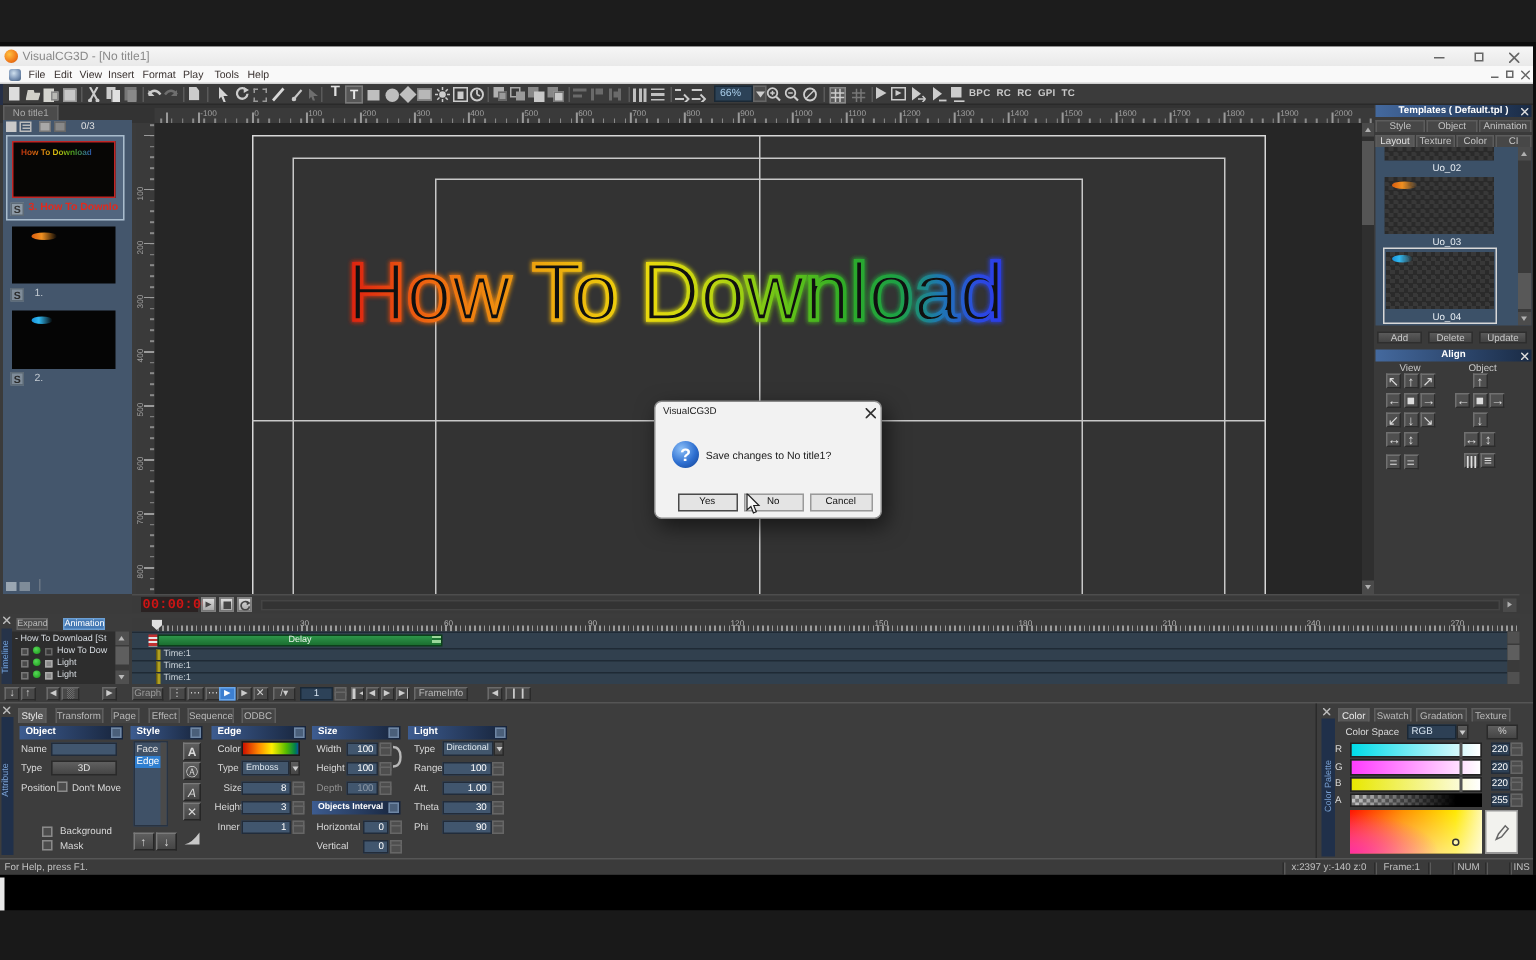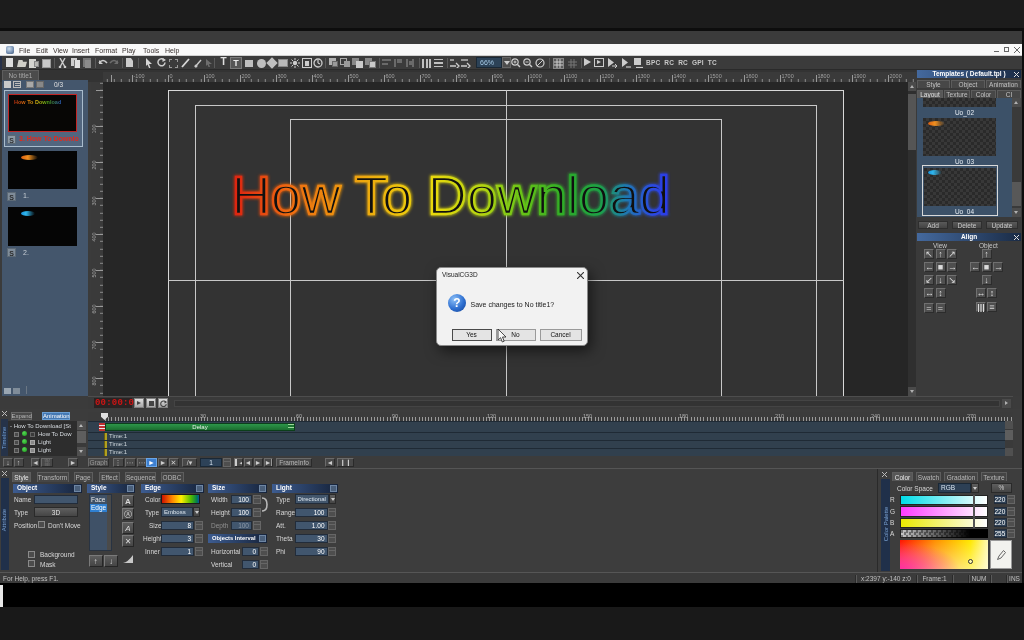--- a/index.html
+++ b/index.html
@@ -61,20 +61,29 @@
 <div id="stage">
 
   <div class="abs" style="left:0;top:0;width:1024px;height:31px;background:#1c1c1c;"></div>
   <div class="abs" style="left:0;top:28px;width:1024px;height:3px;background:#0d0d0d;"></div>
   <div class="abs" style="left:0;top:583px;width:1024px;height:24px;background:#000;"></div>
   <div class="abs" style="left:0;top:607px;width:1024px;height:33px;background:#191919;"></div>
   <div class="abs" style="left:0;top:585px;width:3px;height:22px;background:#e8e8e8;"></div>
   <div class="abs" style="left:1022px;top:31px;width:2px;height:552px;background:#0d0d0d;"></div>
 
   <div id="win">
+    <div id="titlebar">
+      <div class="abs" style="left:3px;top:2px;width:9px;height:9px;border-radius:50%;background:radial-gradient(circle at 35% 35%,#ffc040,#f07818 60%,#c05008);"></div>
+      <div class="abs" style="left:15px;top:2px;font-size:8px;color:#8a8a8a;">VisualCG3D - [No title1]</div>
+      <div class="abs" style="left:956px;top:6.5px;width:7px;height:1.2px;background:#666;"></div>
+      <div class="abs" style="left:982.5px;top:3.5px;width:6px;height:6px;border:1px solid #666;"></div>
+      <svg class="abs" style="left:1006px;top:3.5px;" width="7" height="7">
+          <path d="M0 0 L7 7 M7 0 L0 7" stroke="#666" stroke-width="1.1"></path>
+        </svg>
+    </div>
     <div id="menubar">
       <div class="abs" style="left:6px;top:2px;width:8px;height:8px;border-radius:2px;background:radial-gradient(circle at 40% 35%,#cfe0ee,#7a93b5 55%,#3e5878);"></div>
       <span class="menuitem" style="left:19px;">File</span>
       <span class="menuitem" style="left:36px;">Edit</span>
       <span class="menuitem" style="left:53px;">View</span>
       <span class="menuitem" style="left:72px;">Insert</span>
       <span class="menuitem" style="left:95px;">Format</span>
       <span class="menuitem" style="left:122px;">Play</span>
       <span class="menuitem" style="left:143px;">Tools</span>
       <span class="menuitem" style="left:165px;">Help</span>

